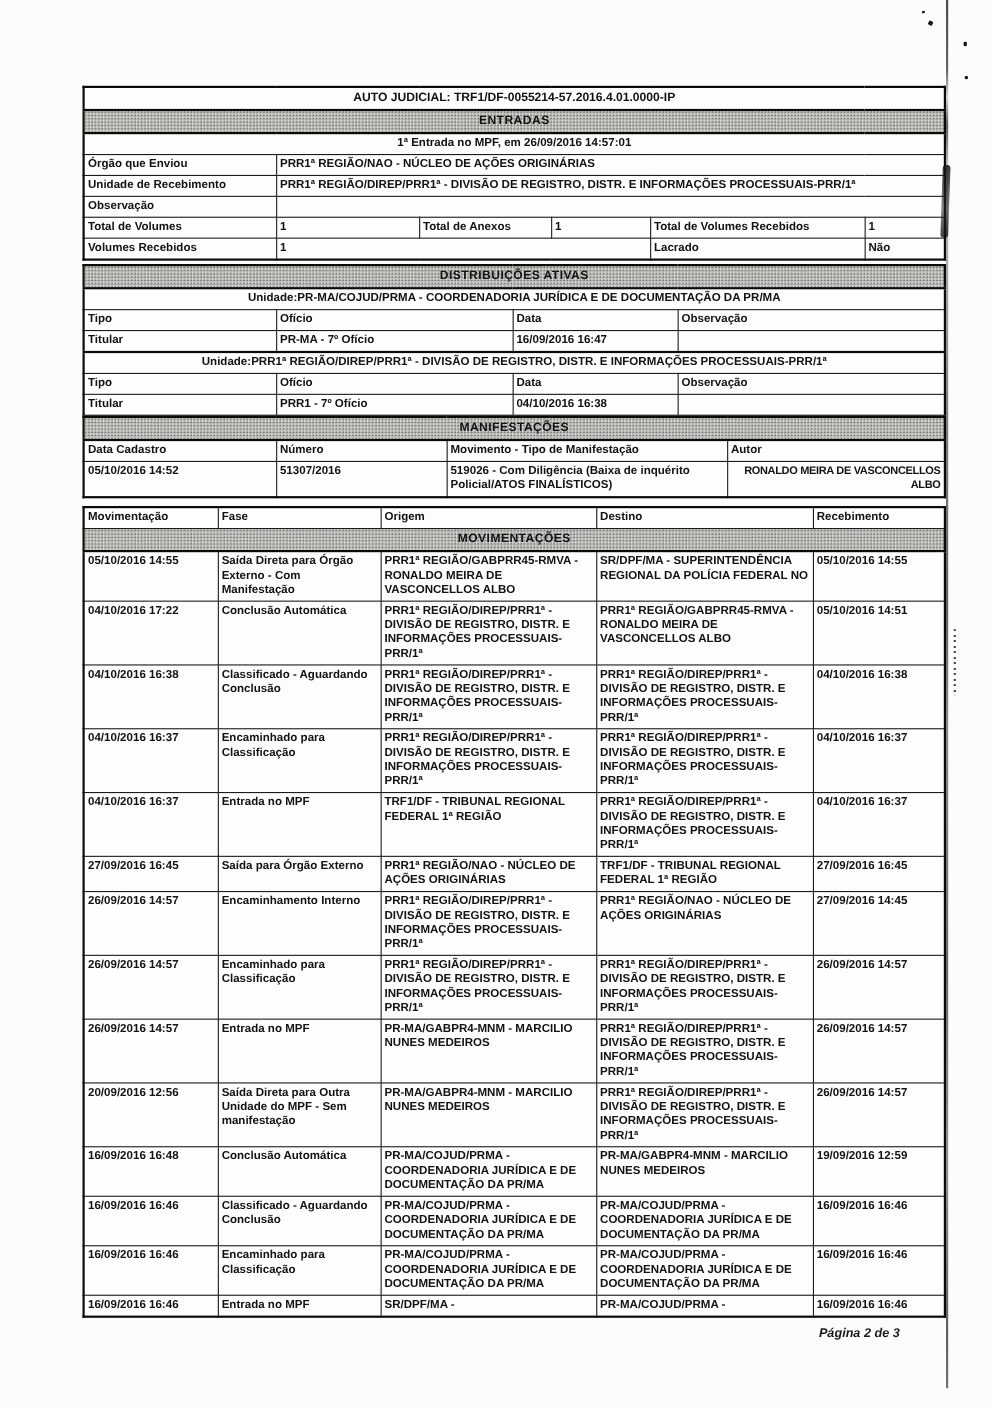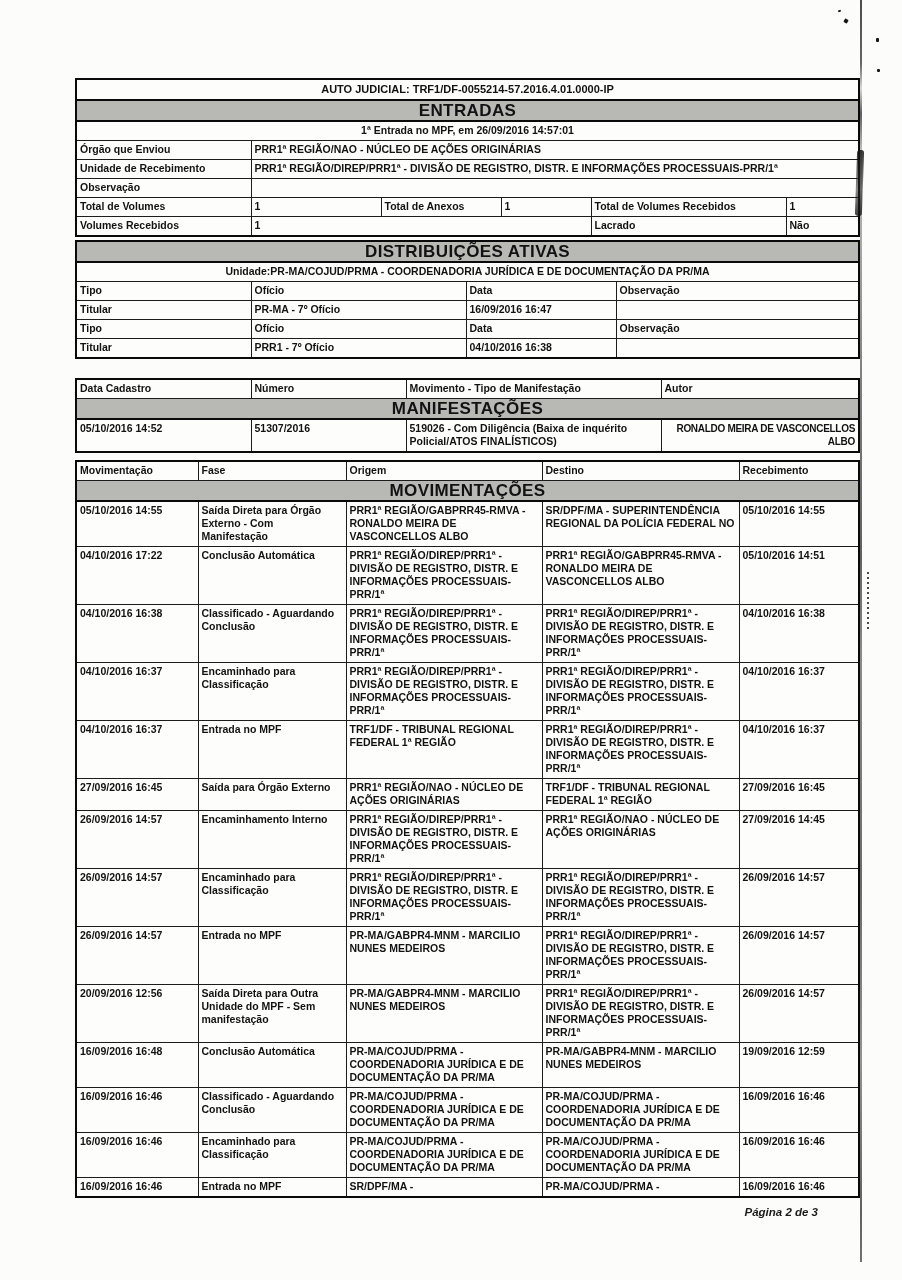--- a/index.html
+++ b/index.html
@@ -11,21 +11,21 @@
   .sec{position:absolute;left:75px;}
   table{border-collapse:collapse;table-layout:fixed;width:783px;background:#fdfdfc;padding-left:44px;}
   .sec table{border:2px solid #0a0a0a;}
   td{
     border:1px solid #1c1c1c;vertical-align:top;
     font-size:10.5px;line-height:13px;padding:2px 3px 3px 3px;
     overflow:hidden;word-wrap:break-word;
   }
   .title-row{text-align:center;font-size:11px;padding:3px 2px;border-bottom:2px solid #0a0a0a;}
   .band{
-    text-align:center;font-size:17px;letter-spacing:.4px;padding:3px 0;
+    text-align:center;font-size:11px;letter-spacing:.4px;padding:3px 0;
     background-color:#b8b8b5;
     background-image:
       radial-gradient(circle at 1px 1px,#70706d 22%,transparent 25%),
       radial-gradient(circle at 1px 1px,#e6e6e2 22%,transparent 25%);
     background-size:3px 3px,3px 3px;background-position:0 0,1px 2px;
     border-top:2px solid #0a0a0a;border-bottom:2px solid #0a0a0a;
   }
   .c{text-align:center;margin-top:48px;}
   .fit{font-size:10px;letter-spacing:-0.3px;text-align:right;}
   .footer{
@@ -131,20 +131,23 @@
         <td>Data</td>
         <td>Observação</td>
       </tr>
       <tr>
         <td>Titular</td>
         <td>PR-MA - 7º Ofício</td>
         <td>16/09/2016 16:47</td>
         <td></td>
       </tr>
       <tr>
+            <td colspan="4" class="c" style="border-top:2px solid #0a0a0a;">Unidade:PRR1ª REGIÃO/DIREP/PRR1ª - DIVISÃO DE REGISTRO, DISTR. E INFORMAÇÕES PROCESSUAIS-PRR/1ª</td>
+          </tr>
+      <tr>
         <td>Tipo</td>
         <td>Ofício</td>
         <td>Data</td>
         <td>Observação</td>
       </tr>
       <tr>
         <td>Titular</td>
         <td>PRR1 - 7º Ofício</td>
         <td>04/10/2016 16:38</td>
         <td></td>
@@ -156,28 +159,28 @@
   <div class="sec" style="top:378px;">
     <table>
       <colgroup>
           <col style="width:175px">
           <col style="width:155px">
           <col style="width:255px">
           <col style="width:198px">
         </colgroup>
       <tbody>
           <tr>
+            <td colspan="4" class="band" style="border-top:none;">MANIFESTAÇÕES</td>
+          </tr>
+      <tr>
         <td>Data Cadastro</td>
         <td>Número</td>
         <td>Movimento - Tipo de Manifestação</td>
         <td>Autor</td>
       </tr>
-      <tr>
-            <td colspan="4" class="band" style="border-top:none;">MANIFESTAÇÕES</td>
-          </tr>
       <tr>
         <td>05/10/2016 14:52</td>
         <td>51307/2016</td>
         <td>519026 - Com Diligência (Baixa de inquérito Policial/ATOS FINALÍSTICOS)</td>
         <td class="fit">RONALDO MEIRA DE VASCONCELLOS ALBO</td>
       </tr>
     </tbody>
       </table>
   </div>
 

